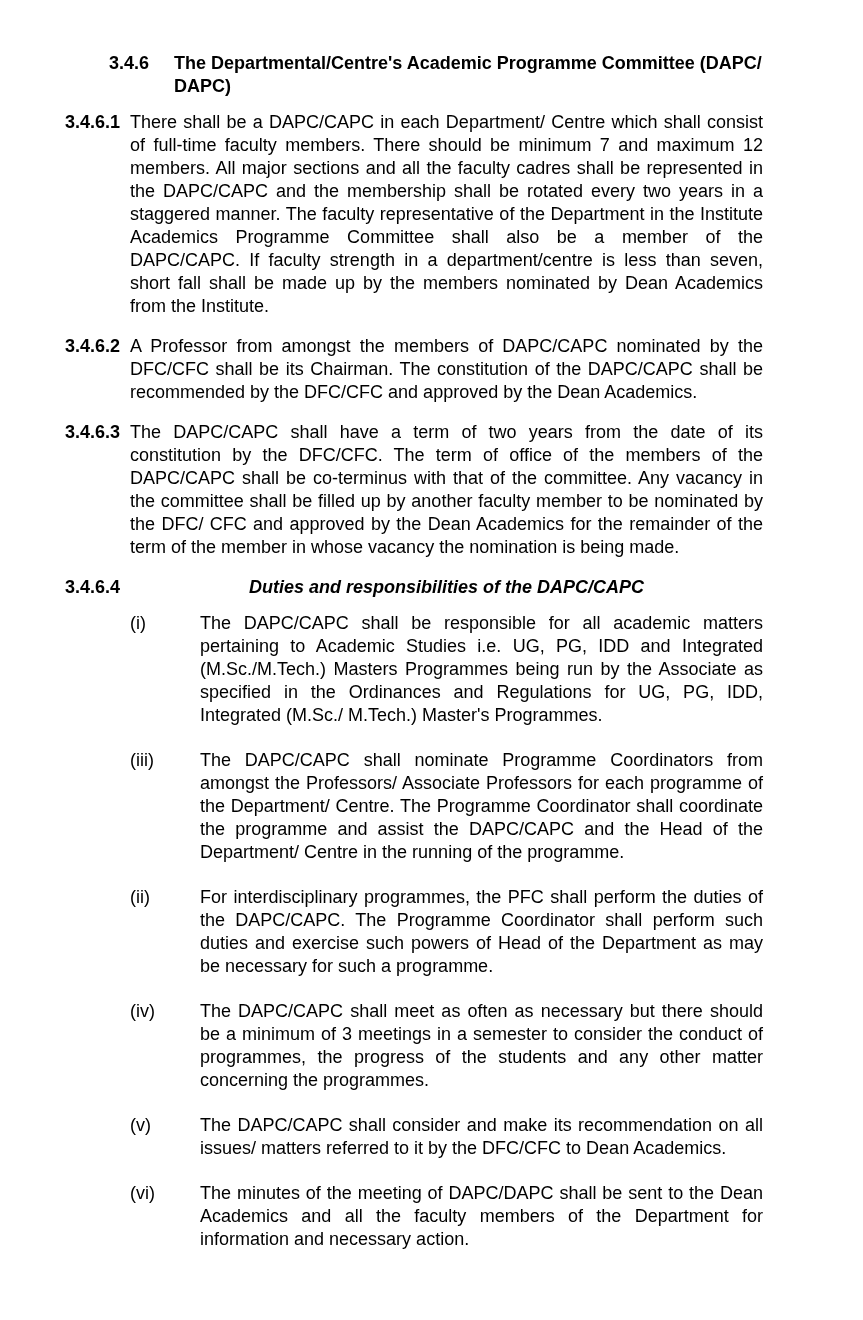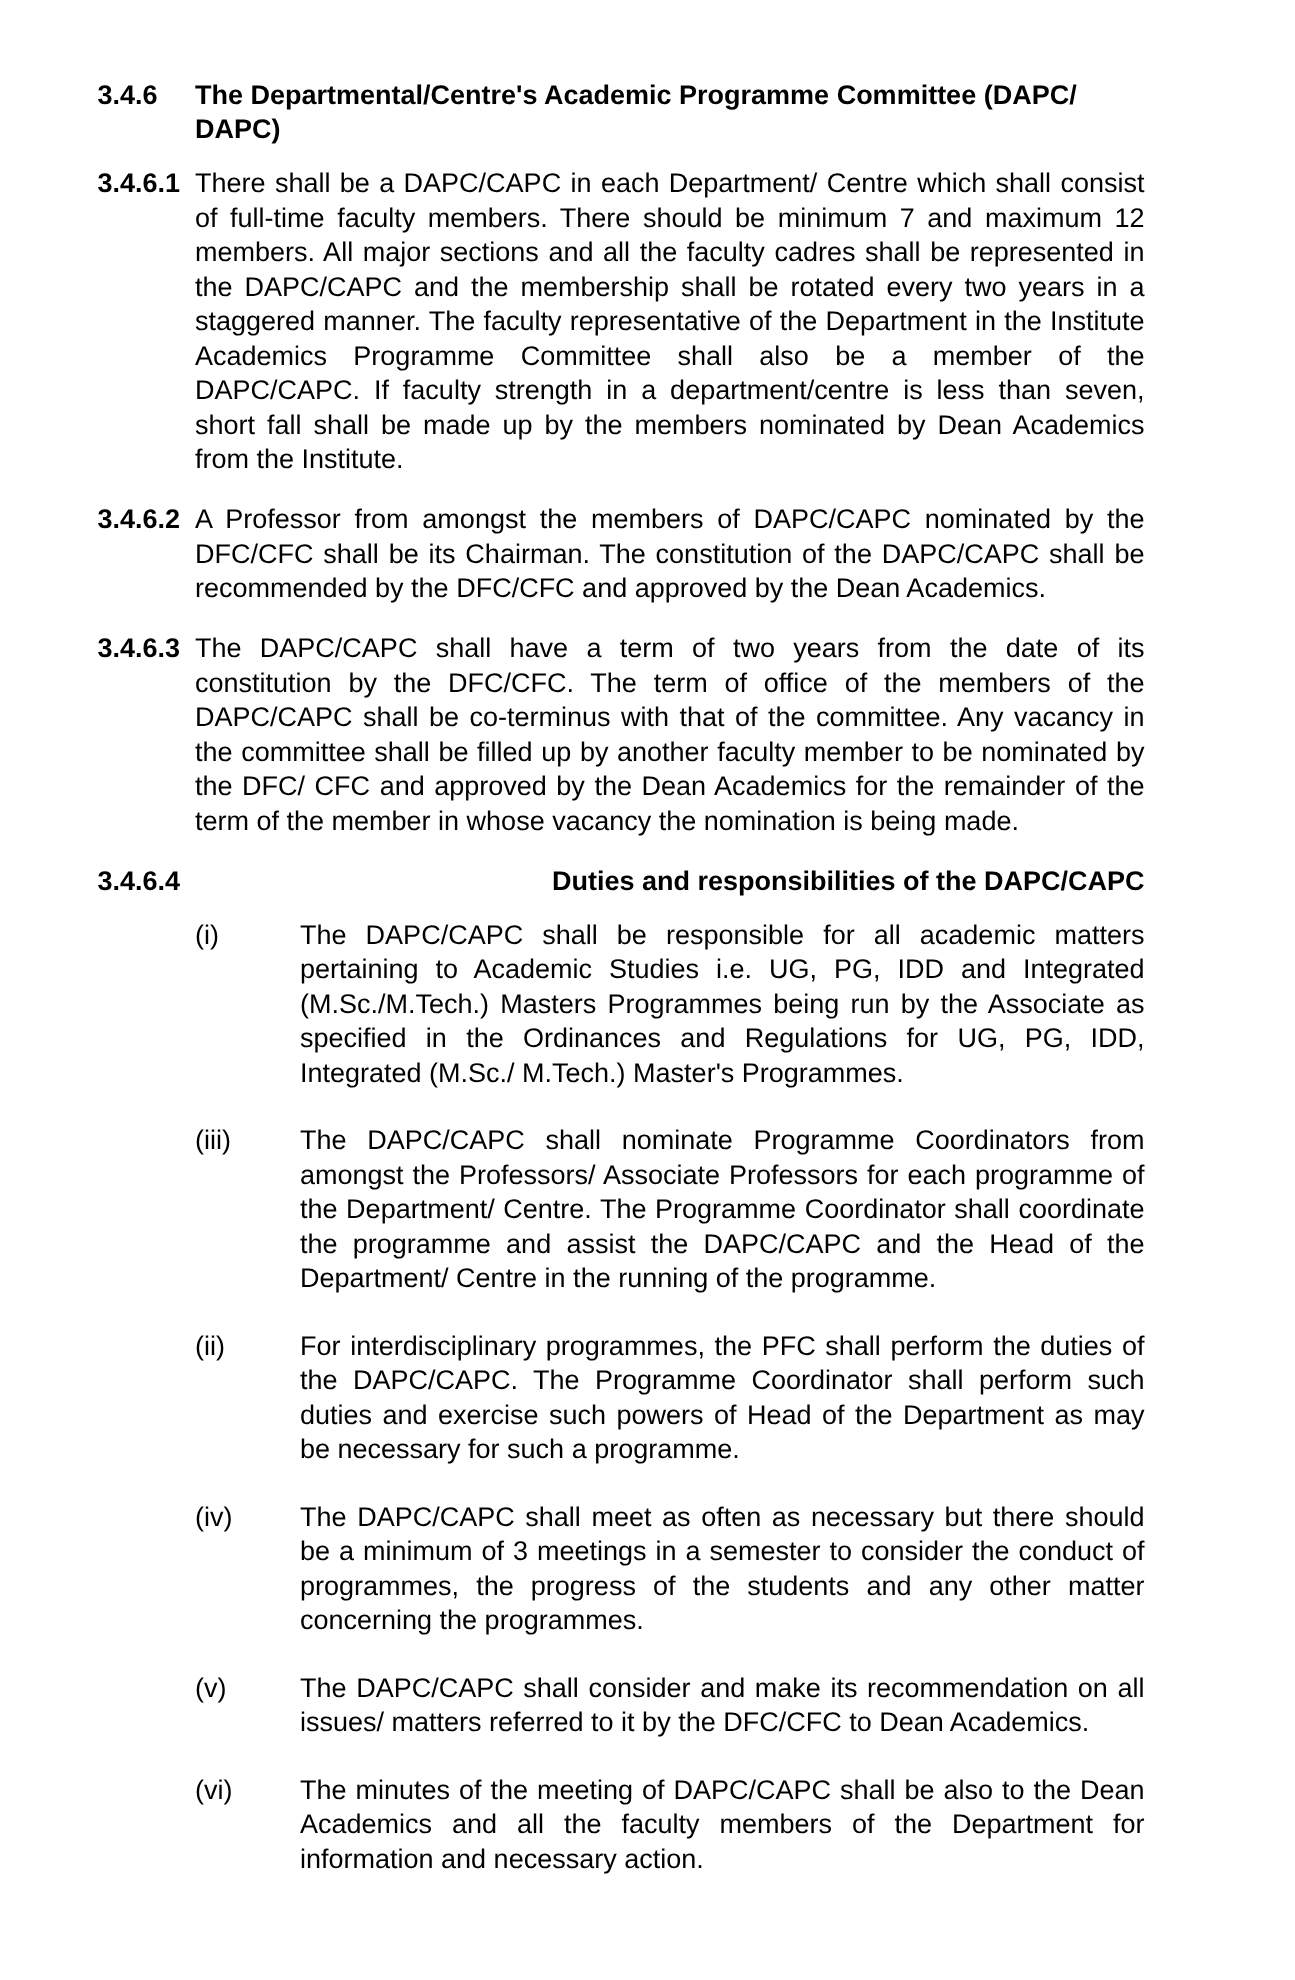--- a/index.html
+++ b/index.html
@@ -11,24 +11,24 @@
     padding: 52px 100px 40px 65px;
     font-family: "Liberation Sans", sans-serif;
     font-size: 18px;
     line-height: 23px;
     color: #000000;
   }
   .block { display: flex; margin-bottom: 17px; }
   .num   { flex: 0 0 65px; font-weight: bold; }
   .txt   { flex: 1; text-align: justify; }
   .bold  { font-weight: bold; }
-  .heading { margin-bottom: 13px; }
+  .heading { margin-bottom: 13px; margin-left: 44px; }
   .heading .txt { text-align: left; }
   .subheading { margin-top: 2px; margin-bottom: 13px; }
-  .subheading .txt { text-align: right; }
+  .subheading .txt { text-align: center; font-style: italic; }
   .duty { display: flex; margin-left: 65px; margin-bottom: 22px; }
   .marker { flex: 0 0 70px; }
   .duty .txt { flex: 1; text-align: justify; }
 </style>
 </head>
 <body>
 
 <div class="page">
 
   <div class="block heading">
@@ -76,16 +76,16 @@
     <div class="txt">The DAPC/CAPC shall meet as often as necessary but there should be a minimum of 3 meetings in a semester to consider the conduct of programmes, the progress of the students and any other matter concerning the programmes.</div>
   </div>
 
   <div class="duty">
     <span class="marker">(v)</span>
     <div class="txt">The DAPC/CAPC shall consider and make its recommendation on all issues/ matters referred to it by the DFC/CFC to Dean Academics.</div>
   </div>
 
   <div class="duty">
     <span class="marker">(vi)</span>
-    <div class="txt">The minutes of the meeting of DAPC/CAPC shall be also to the Dean Academics and all the faculty members of the Department for information and necessary action.</div>
+    <div class="txt">The minutes of the meeting of DAPC/DAPC shall be sent to the Dean Academics and all the faculty members of the Department for information and necessary action.</div>
   </div>
 
 </div>
 
 </body></html>

